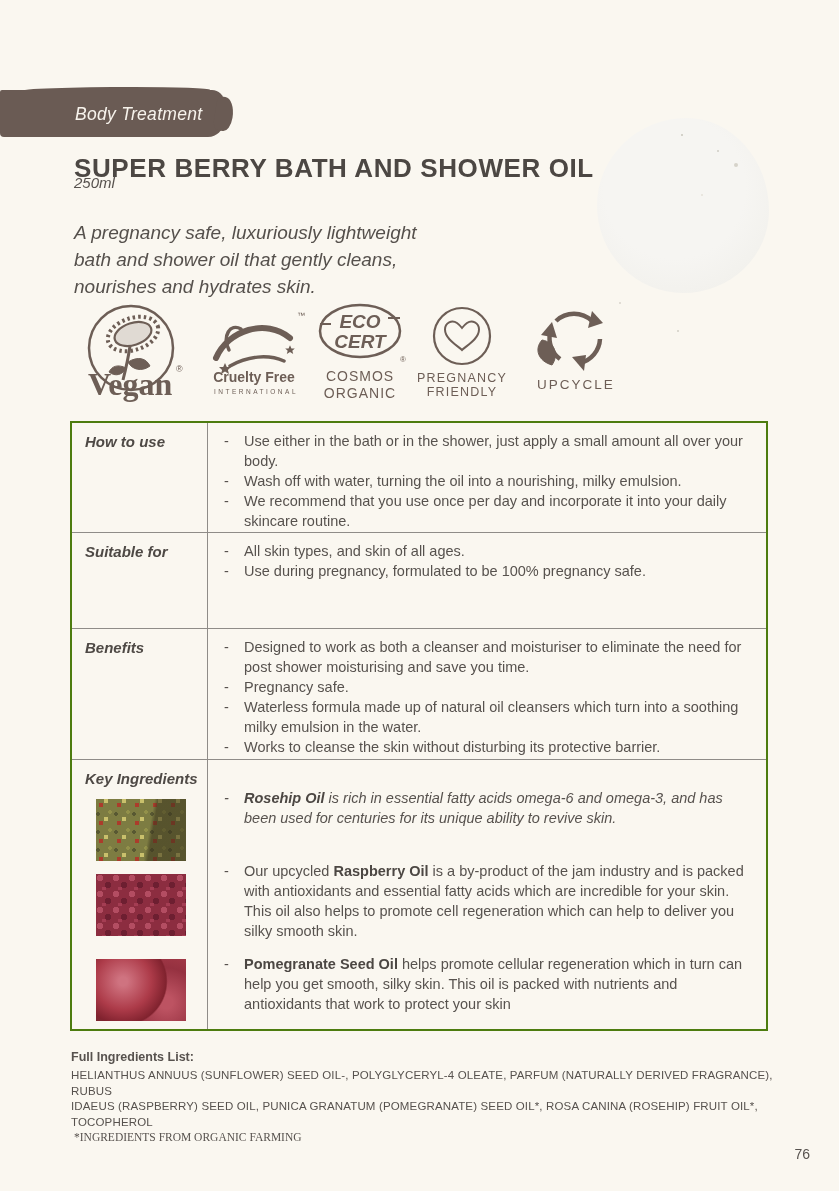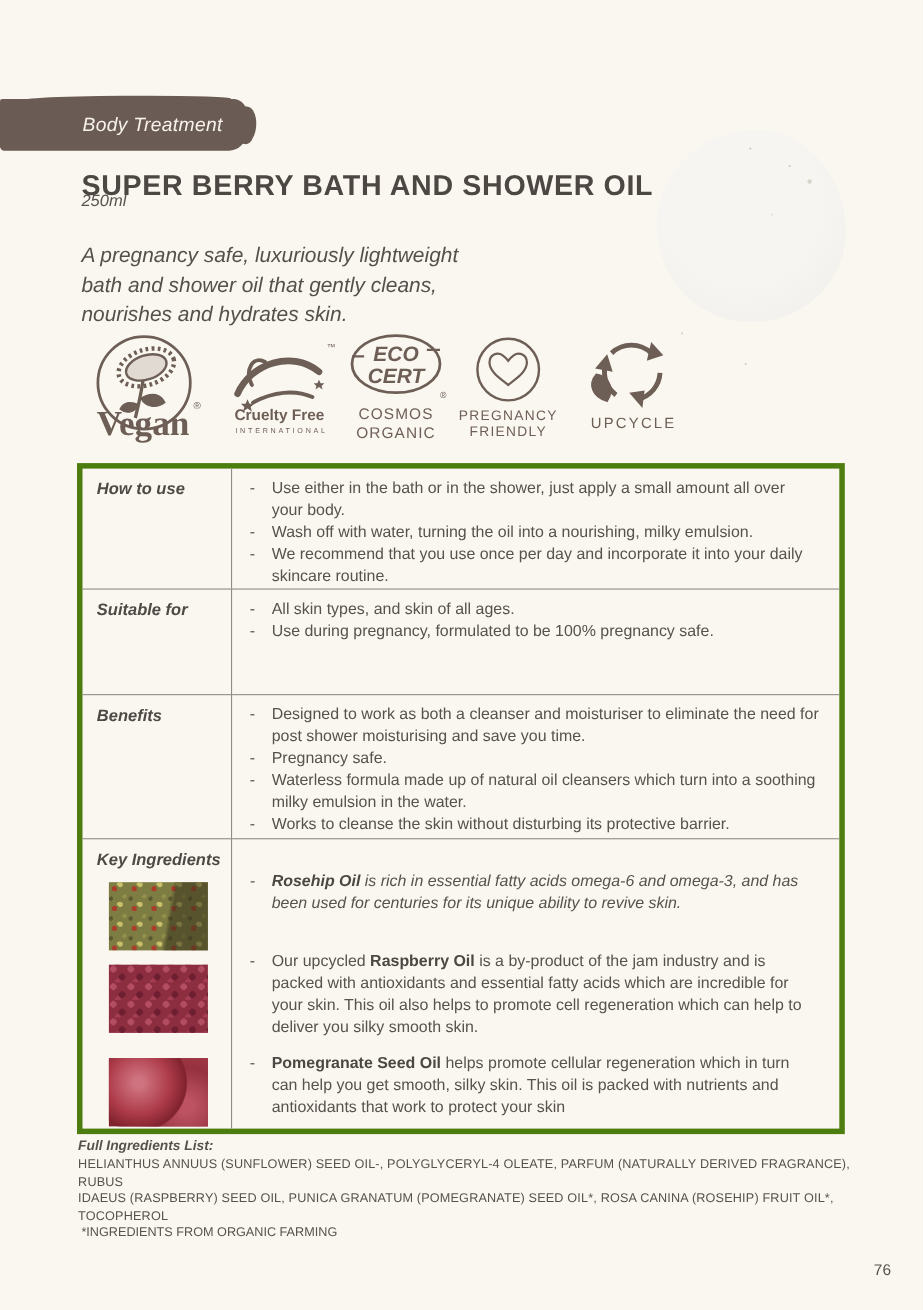--- a/index.html
+++ b/index.html
@@ -33,21 +33,21 @@
           box-shadow:36px 16px 0 #cfccc4, 54px 30px 0 1px #d6d3ca, -62px 168px 0 #d8d5cc,
                      -4px 196px 0 #d2cfc6, 20px 60px 0 #e4e1d9;}
 
   
   .badge{position:absolute;}
   .badge text{fill:#6d5e56;}
   .badge path,.badge circle,.badge ellipse{stroke:#6d5e56;}
 
   
   .info-table{position:absolute;left:70px;top:421px;width:698px;height:610px;
-          border:5px solid #4d7c0f;display:grid;grid-template-columns:136px 1fr;
+          border:2px solid #4d7c0f;display:grid;grid-template-columns:136px 1fr;
           grid-template-rows:109px 96px 131px 1fr;}
   .cell{overflow:hidden;}
   .lbl{border-right:1px solid #8f8c88;padding:10px 6px 0 13px;font-style:italic;
        font-weight:bold;font-size:15px;color:#4e4945;}
   .bt{border-top:1px solid #8f8c88;}
   .content{padding:8px 18px 0 10px;}
   .content ul{list-style:none;}
   .content li{position:relative;padding-left:26px;font-size:14.5px;line-height:20px;color:#57524e;}
   .content li::before{content:"-";position:absolute;left:6px;}
   .content b{font-weight:bold;color:#4c4743;}
@@ -75,23 +75,23 @@
      background-image:
        radial-gradient(circle at 30% 36%, #cf7380 6%, #ad3b49 38%, #80222e 58%, rgba(0,0,0,0) 60%),
        radial-gradient(circle at 78% 70%, #bd5362 8%, #953140 42%, rgba(0,0,0,0) 64%),
        radial-gradient(circle at 88% 18%, #a53a48 20%, rgba(0,0,0,0) 55%),
        radial-gradient(circle 3.5px at 31% 17%, #2e0d12 98%, transparent),
        radial-gradient(circle 3px at 64% 42%, #2e0d12 98%, transparent);
      background-size:100% 100%;}
 
   
   .ingredients{position:absolute;left:71px;top:1034px;width:724px;color:#57524e;}
-  .ing-heading{font-size:12.5px;font-weight:bold;font-style:italic;margin-bottom:4px;}
+  .ing-heading{font-size:12.5px;font-weight:bold;margin-bottom:4px;margin-top:16px;}
   .ing-line{font-size:11.5px;line-height:15.5px;letter-spacing:.15px;}
-  .ing-note{font-size:11.5px;line-height:15.5px;padding-left:3px;}
+  .ing-note{font-size:11.5px;line-height:15.5px;padding-left:3px;font-family:Liberation Serif, serif;}
 
   .page-number{position:absolute;right:29px;top:1146px;font-size:14px;color:#57524e;}
 </style>
 </head>
 <body>
 
 <div class="page">
 
   <div class="banner">
     <span class="banner-label">Body Treatment</span>

